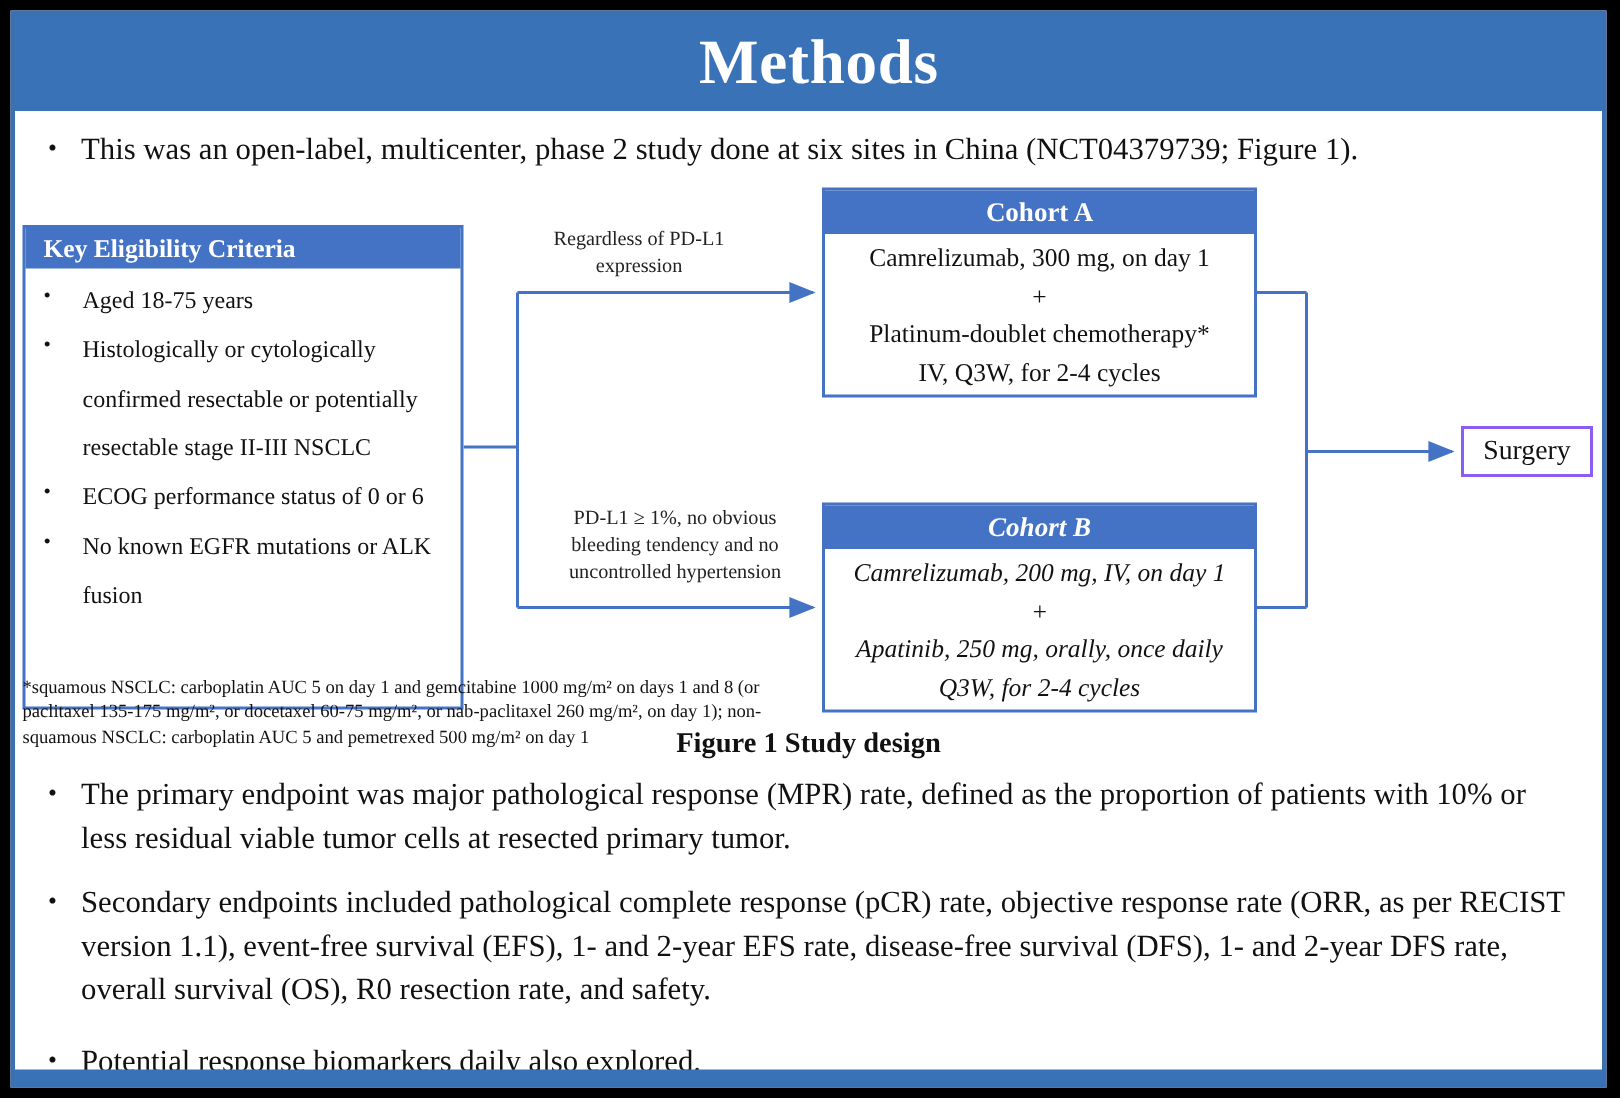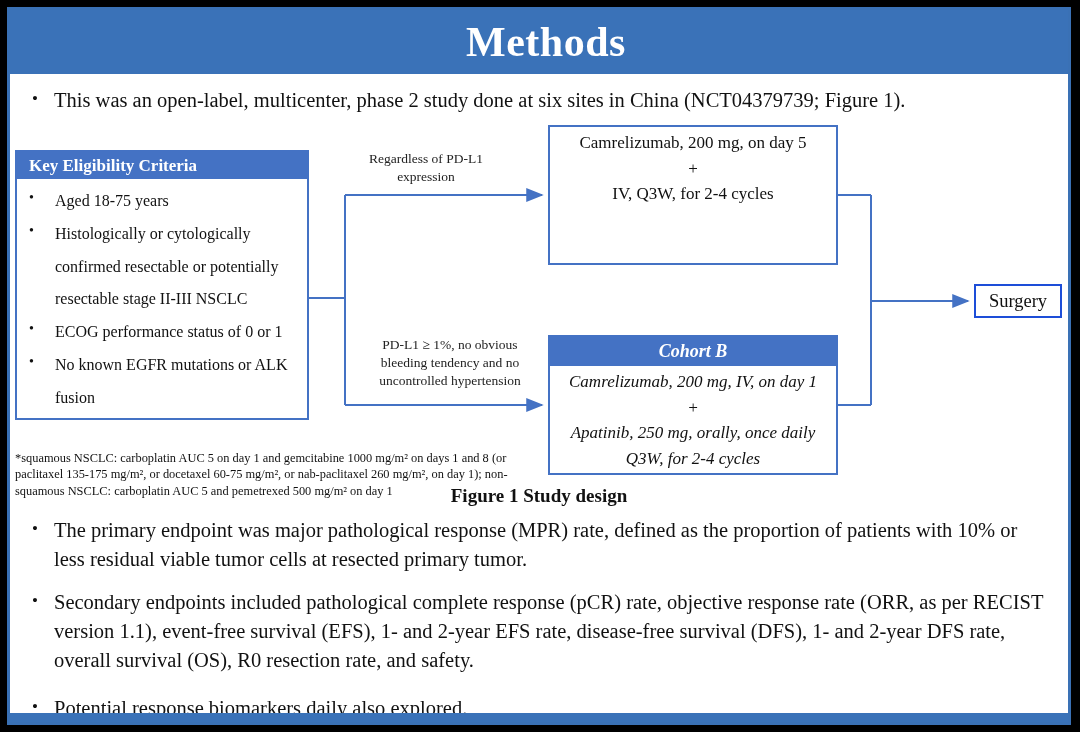--- a/index.html
+++ b/index.html
@@ -22,35 +22,35 @@
   .bullet-row .btext { flex:1; font-size:20.5px; line-height:1.42; }
 
   .figure { position:absolute; left:0; top:110px; width:1058px; height:400px; }
   .figure svg.lines { position:absolute; left:0; top:0; width:1058px; height:400px; }
 
   .fbox { position:absolute; background:#fff; border:2px solid #4472c4; }
   .fbox .fhead {
     background:#4472c4; color:#fff; font-weight:bold;
     display:flex; align-items:center;
   }
-  .elig { left:5px; top:30px; width:294px; height:270px; }
+  .elig { left:5px; top:30px; width:294px; height:323px; }
   .elig .fhead { height:27px; font-size:17px; padding-left:12px; }
   .elig .ebody { padding:6px 2px 0 12px; }
   .erow { display:flex; }
   .erow .emark { flex:0 0 26px; font-size:14px; padding-top:5px; }
   .erow .etext { flex:1; font-size:16px; line-height:2.05; padding-right:2px; }
 
   .cohort { left:538px; width:290px; height:140px; text-align:center; }
   .cohort.a { top:5px; } .cohort.b { top:215px;font-style:italic; }
   .cohort .fhead { height:29px; font-size:18px; justify-content:center; }
   .cohort .cbody { padding-top:3px; font-size:17px; line-height:25.5px; }
 
   .surgery {
     position:absolute; left:964px; top:164px; width:88px; height:34px;
-    border:2px solid #1d4ed8; background:#fff;
+    border:2px solid #8b5cf6; background:#fff;
     display:flex; align-items:center; justify-content:center; font-size:18.5px;
   }
   .flabel { position:absolute; text-align:center; font-size:13.5px; line-height:1.35; color:#222; }
   .lab-top { left:336px; top:30px; width:160px; }
   .lab-bot { left:348px; top:216px; width:184px; }
   .lab-rad { left:856px; top:132px; width:116px; }
 
   .footnote { position:absolute; left:5px; top:306px; width:540px; font-size:12.4px; line-height:1.32;margin-top:24px; }
   .caption { position:absolute; left:0; top:365px; width:100%; text-align:center; font-weight:bold; font-size:19px;font-family:Liberation Serif, serif; }
 
@@ -99,36 +99,38 @@
           <div class="erow">
             <span class="emark">•</span>
             <div class="etext">Aged 18-75 years</div>
           </div>
           <div class="erow">
             <span class="emark">•</span>
             <div class="etext">Histologically or cytologically confirmed resectable or potentially resectable stage II-III  NSCLC</div>
           </div>
           <div class="erow">
             <span class="emark">•</span>
-            <div class="etext">ECOG performance status of 0 or 1</div>
+            <div class="etext">ECOG performance status of 0 or 6</div>
           </div>
           <div class="erow">
             <span class="emark">•</span>
             <div class="etext">No known EGFR mutations or ALK fusion</div>
           </div>
         </div>
       </div>
 
       <div class="flabel lab-top">Regardless  of PD-L1 expression</div>
       <div class="flabel lab-bot">PD-L1 ≥ 1%, no obvious bleeding tendency and no uncontrolled hypertension</div>
 
       <div class="fbox cohort a">
+        <div class="fhead">Cohort A</div>
         <div class="cbody">
-          <div>Camrelizumab, 200 mg, on day 5</div>
+          <div>Camrelizumab, 300 mg, on day 1</div>
           <div>+</div>
+          <div>Platinum-doublet chemotherapy*</div>
           <div>IV, Q3W, for 2-4 cycles</div>
         </div>
       </div>
 
       <div class="fbox cohort b">
         <div class="fhead">Cohort B</div>
         <div class="cbody">
           <div>Camrelizumab, 200 mg, IV, on day 1</div>
           <div>+</div>
           <div>Apatinib, 250 mg, orally, once daily</div>

